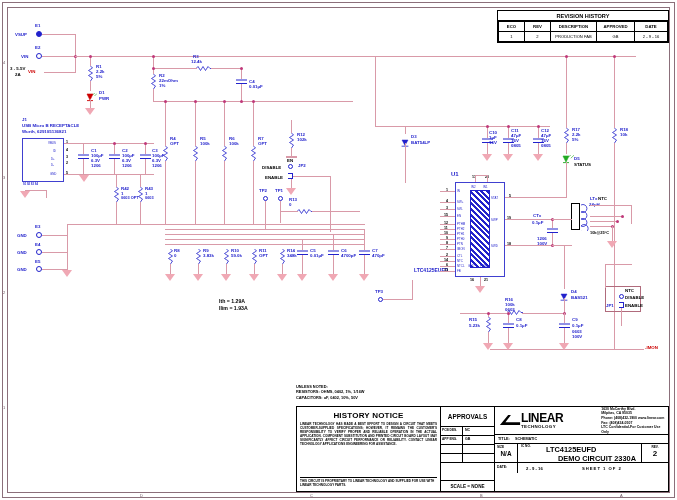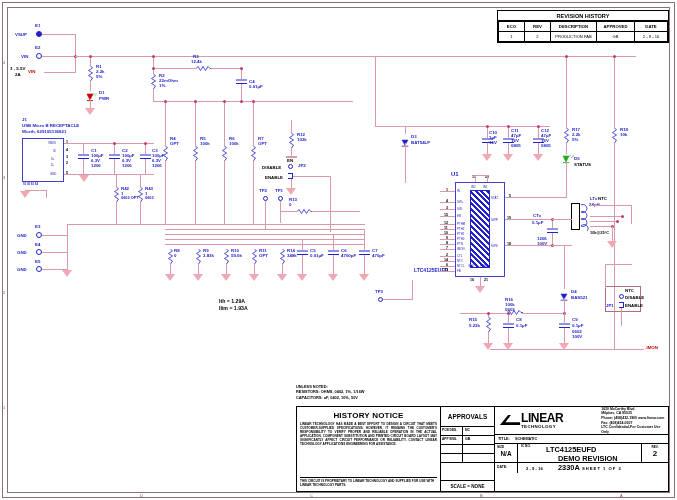--- a/index.html
+++ b/index.html
@@ -926,21 +926,21 @@
         <span style="margin-left:4px;">SCHEMATIC</span>
       </div>
       <div class="tb-row3">
         <div class="r3-size">
           <div class="k">SIZE</div>
           <div class="v">N/A</div>
         </div>
         <div class="r3-ic">
           <div class="k">IC NO.</div>
           <div class="v1">LTC4125EUFD</div>
-          <div class="v2">DEMO REVISION 2330A</div>
+          <div class="v2">DEMO CIRCUIT 2330A</div>
         </div>
         <div class="r3-rev">
           <div class="k">REV.</div>
           <div class="v">2</div>
         </div>
       </div>
       <div class="tb-row4">
         <div class="r4-date">DATE:</div>
         <div class="r4-dval">2 - 9 - 16</div>
         <div class="r4-sheet">SHEET   1   OF   2</div>

